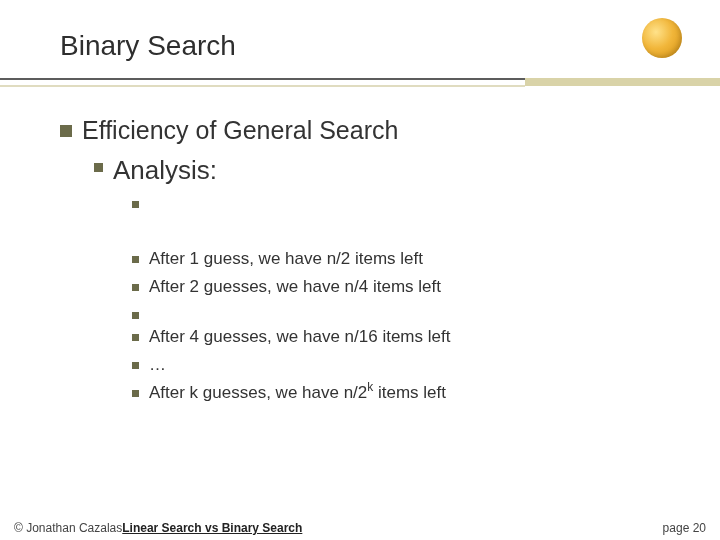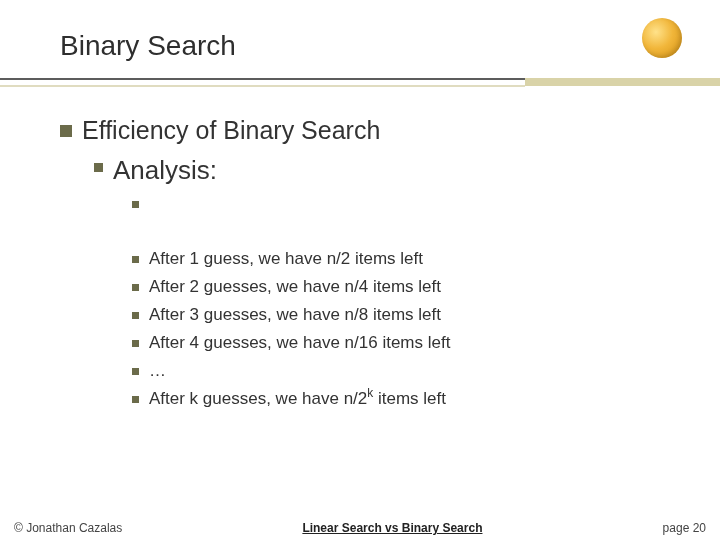--- a/index.html
+++ b/index.html
@@ -99,21 +99,21 @@
     bottom: 0;
     width: 100%;
     height: 24px;
     display: flex;
     align-items: center;
     font-size: 12px;
     color: #444;
     padding: 0 14px;
   }
   .footer-left { flex: 0 0 auto; }
-  .footer-center { flex: 1 1 auto; text-align: center; text-decoration: underline; font-weight: bold; color: #222;}
+  .footer-center { flex: 1 1 auto; text-decoration: underline; font-weight: bold; color: #222;}
   .footer-right { flex: 0 0 auto; text-align: right; }
 </style>
 </head>
 <body>
 
 <div class="slide">
 
   <div class="logo"></div>
 
   <div class="title">Binary Search</div>
@@ -121,21 +121,21 @@
   <div class="title-rule-wrap">
     <div class="title-rule-left"></div>
     <div class="title-rule-under"></div>
     <div class="title-rule-right"></div>
   </div>
 
   <div class="content">
 
     <div class="lvl1">
       <span class="sqbullet b1"></span>
-      <span>Efficiency of Binary Search</span>
+      <span>Efficiency of General Search</span>
     </div>
 
     <div class="lvl2">
       <span class="sqbullet b2"></span>
       <span>Analysis:</span>
     </div>
 
     <div class="lvl3">
       <span class="sqbullet b3"></span>
     </div>
@@ -143,21 +143,20 @@
     <div class="lvl3 spaced">
       <span class="sqbullet b3"></span>
       <span>After 1 guess, we have n/2 items left</span>
     </div>
     <div class="lvl3">
       <span class="sqbullet b3"></span>
       <span>After 2 guesses, we have n/4 items left</span>
     </div>
     <div class="lvl3">
       <span class="sqbullet b3"></span>
-      <span>After 3 guesses, we have n/8 items left</span>
     </div>
     <div class="lvl3">
       <span class="sqbullet b3"></span>
       <span>After 4 guesses, we have n/16 items left</span>
     </div>
     <div class="lvl3">
       <span class="sqbullet b3"></span>
       <span>…</span>
     </div>
     <div class="lvl3">

